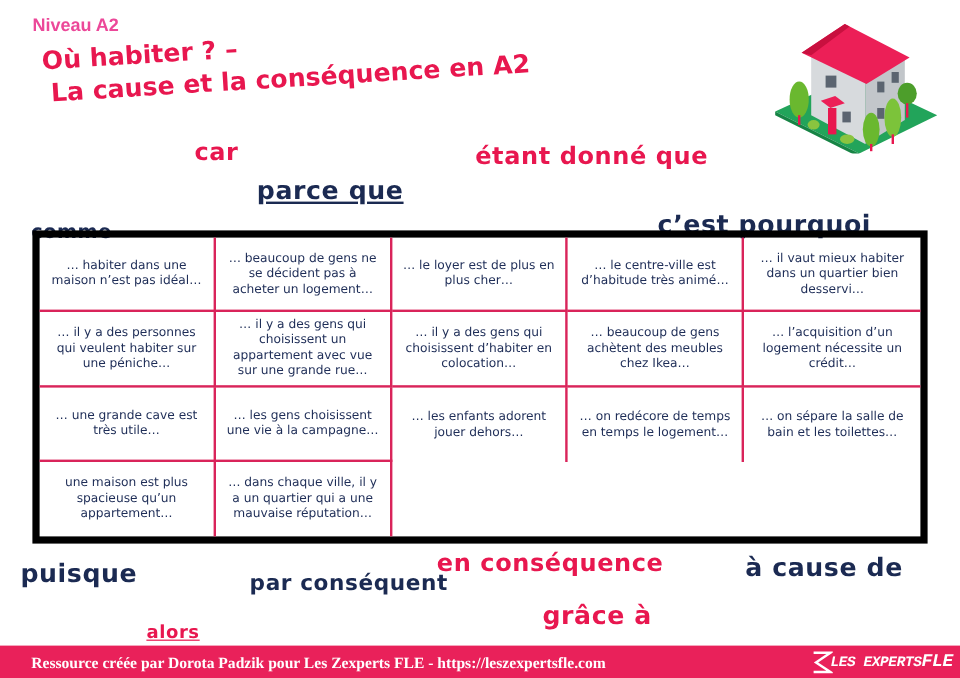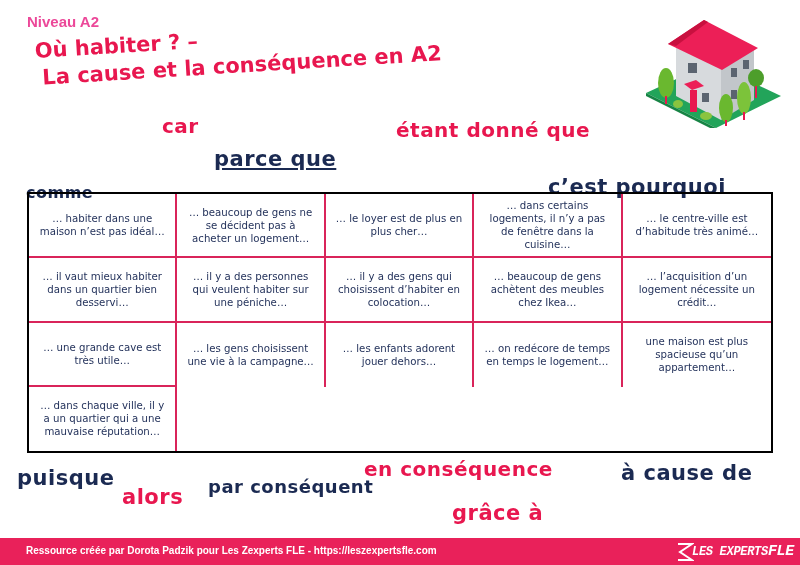--- a/index.html
+++ b/index.html
@@ -27,41 +27,41 @@
     }
     .word.navy { color: #1b2a52; }
     .word.pink { color: #e8174f; }
 
     .grid {
       position: absolute; left: 27px; top: 192px;
       width: 746px; height: 261px;
       display: grid;
       grid-template-columns: repeat(5, 1fr);
       grid-template-rows: repeat(4, 1fr);
-      border: 2px solid #000000;
+      border: 6px solid #000000;
     }
     .cell {
       border-right: 2px solid #d9245a;
       border-bottom: 2px solid #d9245a;
       display: flex; align-items: center; justify-content: center;
       text-align: center; padding: 4px 8px;
       font-family: "DejaVu Sans", sans-serif; font-size: 10.2px;
       line-height: 13px; color: #1e2d57; font-weight: 500;
     }
     .cell:nth-child(5n) { border-right: none; }
     .cell:nth-last-child(-n+5) { border-bottom: none; }
 
     .footer {
       position: absolute; left: 0; top: 538px; width: 800px; height: 27px;
       background: #e9215a;
     }
     .footer-text {
       position: absolute; left: 26px; top: 7px;
-      font-family: Liberation Sans, sans-serif; font-weight: bold;
-      font-size: 10px; color: #ffffff;
+      font-family: Liberation Serif, serif; font-weight: bold;
+      font-size: 13px; color: #ffffff;
     }
     .brand {
       position: absolute; left: 692px; top: 5px; color: #ffffff;
       font-family: Liberation Mono, monospace; font-style: italic;
       font-weight: bold; font-size: 12px; letter-spacing: -0.3px;
     }
     .brand .fle { font-size: 15px; }
     .brand-mark {
       position: absolute; left: 676px; top: 4px; width: 18px; height: 20px;
     }
@@ -111,39 +111,40 @@
 <div class="word pink" style="left:162px;top:114px;font-size:20px;">car</div>
 <div class="word pink" style="left:348px;top:118px;font-size:20px;margin-left:48px;">étant donné que</div>
 <div class="word navy" style="left:26px;top:142px;font-size:16px;margin-top:41px;">comme</div>
 <div class="word navy" style="left:214px;top:147px;font-size:21px;text-decoration:underline;">parce que</div>
 <div class="word navy" style="left:548px;top:151px;font-size:21px;margin-top:24px;">c’est pourquoi</div>
 
 <div class="grid">
   <div class="cell">… habiter dans une maison n’est pas idéal…</div>
   <div class="cell">… beaucoup de gens ne se décident pas à acheter un logement…</div>
   <div class="cell">… le loyer est de plus en plus cher…</div>
-  <div class="cell">… dans certains logements, il n’y a pas de fenêtre dans la cuisine…</div>
   <div class="cell">… le centre-ville est d’habitude très animé…</div>
   <div class="cell">… il vaut mieux habiter dans un quartier bien desservi…</div>
   <div class="cell">… il y a des personnes qui veulent habiter sur une péniche…</div>
+  <div class="cell">… il y a des gens qui choisissent un appartement avec vue sur une grande rue…</div>
   <div class="cell">… il y a des gens qui choisissent d’habiter en colocation…</div>
   <div class="cell">… beaucoup de gens achètent des meubles chez Ikea…</div>
   <div class="cell">… l’acquisition d’un logement nécessite un crédit…</div>
   <div class="cell">… une grande cave est très utile…</div>
   <div class="cell">… les gens choisissent une vie à la campagne…</div>
   <div class="cell">… les enfants adorent jouer dehors…</div>
   <div class="cell">… on redécore de temps en temps le logement…</div>
+  <div class="cell">… on sépare la salle de bain et les toilettes…</div>
   <div class="cell">une maison est plus spacieuse qu’un appartement…</div>
   <div class="cell">… dans chaque ville, il y a un quartier qui a une mauvaise réputation…</div>
 </div>
 
 <div class="word navy" style="left:17px;top:466px;font-size:21px;">puisque</div>
 <div class="word navy" style="left:181px;top:476px;font-size:18px;margin-left:27px;">par conséquent</div>
 <div class="word pink" style="left:364px;top:457px;font-size:20px;text-align:right;">en conséquence</div>
-<div class="word pink" style="left:122px;top:485px;font-size:21px;">alors</div>
+<div class="word pink" style="left:122px;top:518px;font-size:15px;text-decoration:underline;">alors</div>
 <div class="word pink" style="left:452px;top:501px;font-size:21px;">grâce à</div>
 <div class="word navy" style="left:621px;top:461px;font-size:21px;">à cause de</div>
 
 <div class="footer">
   <div class="footer-text">Ressource créée par Dorota Padzik pour Les Zexperts FLE - https://leszexpertsfle.com</div>
   <svg class="brand-mark" viewBox="0 0 18 20">
     <polyline points="2,2 16,2 4,10 16,18 2,18" fill="none" stroke="#ffffff" stroke-width="2"></polyline>
   </svg>
   <div class="brand">
     <span>LES EXPERTS</span><span class="fle">FLE</span>

